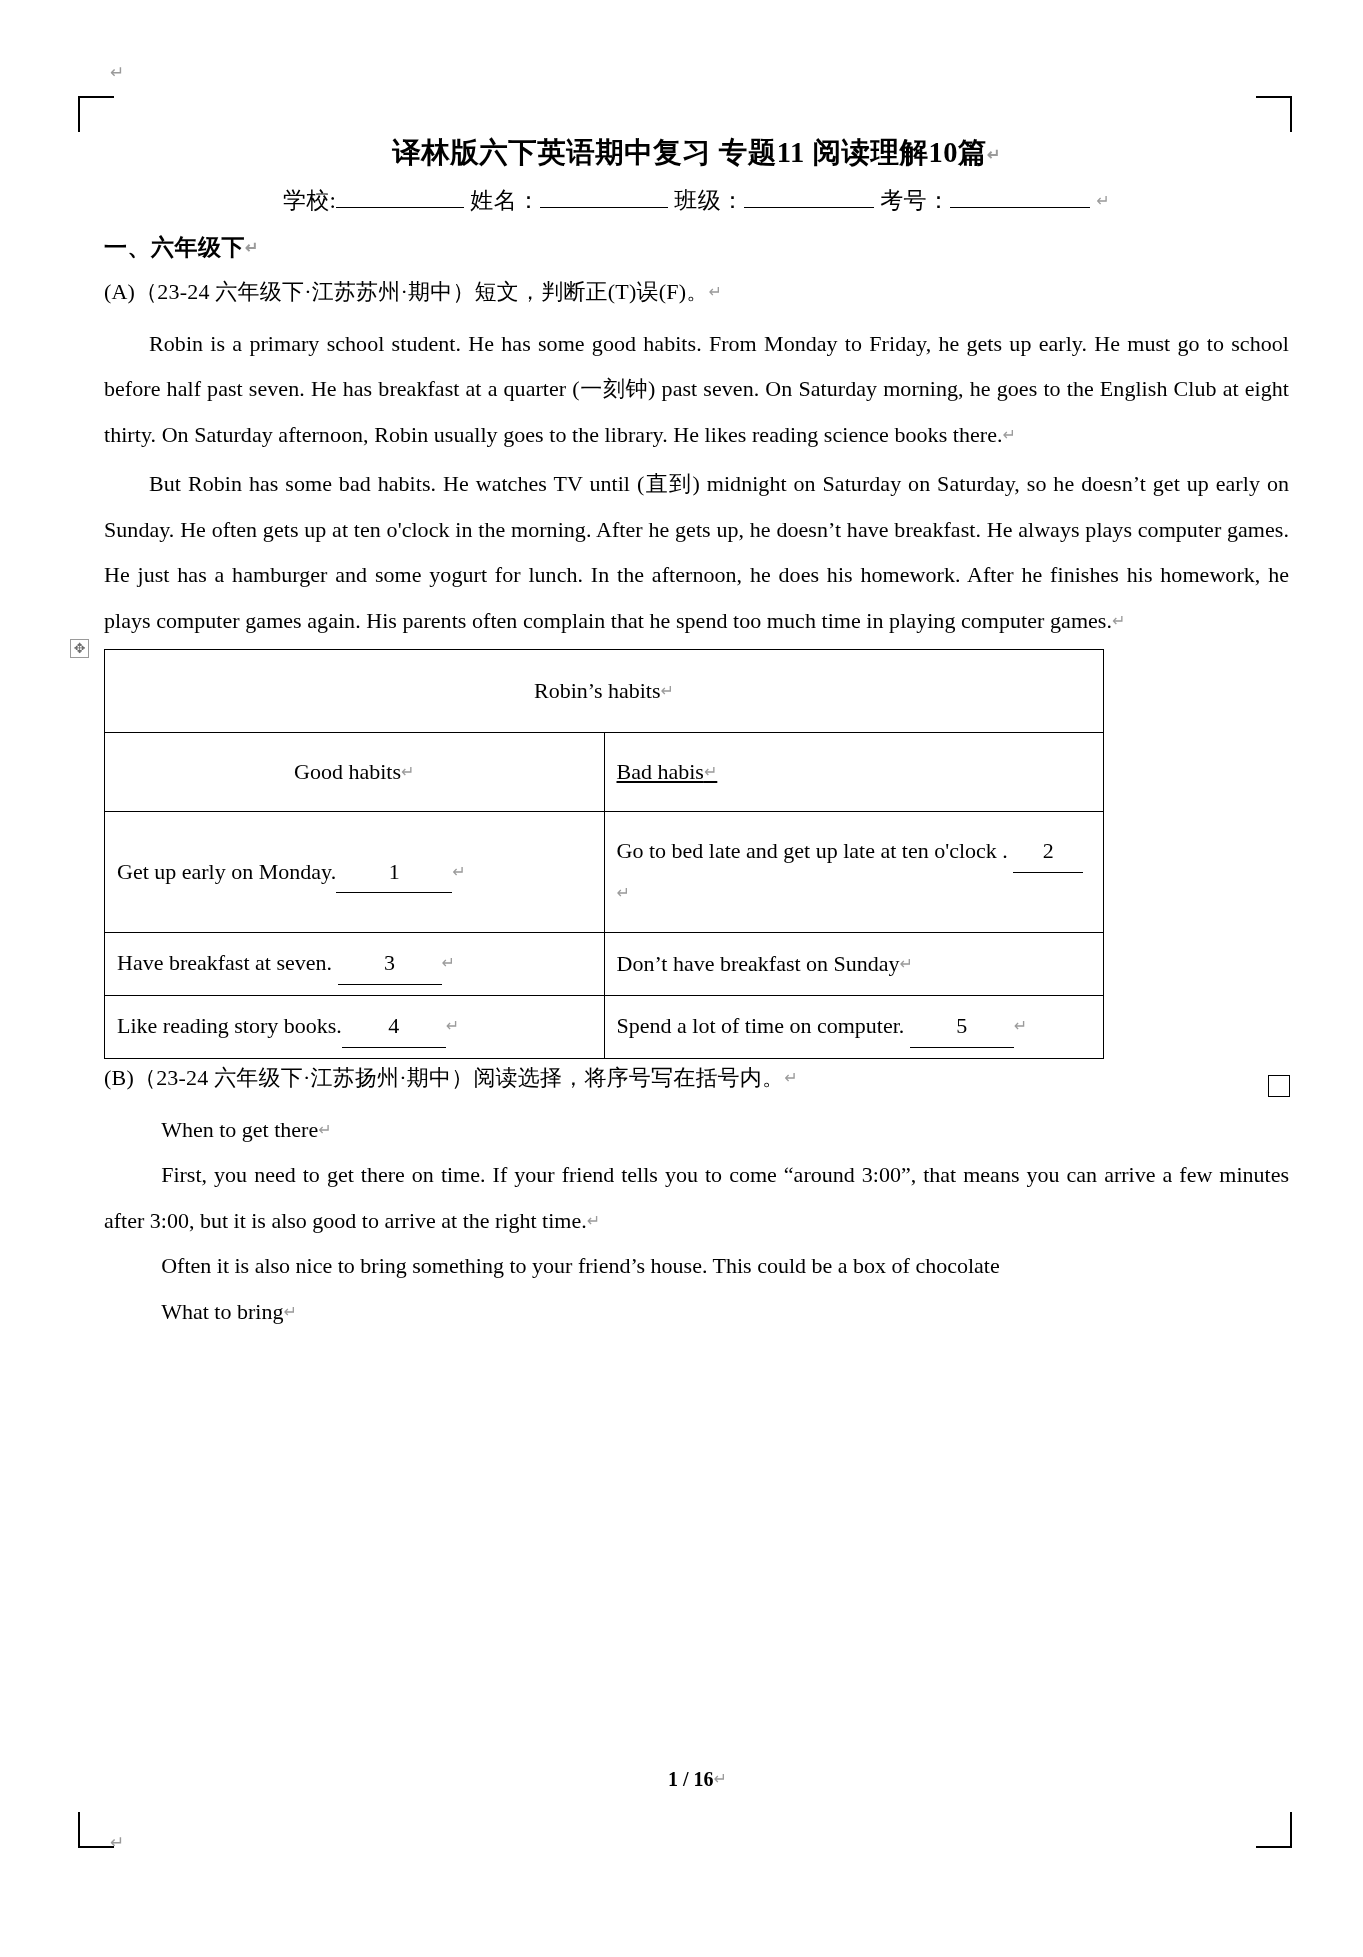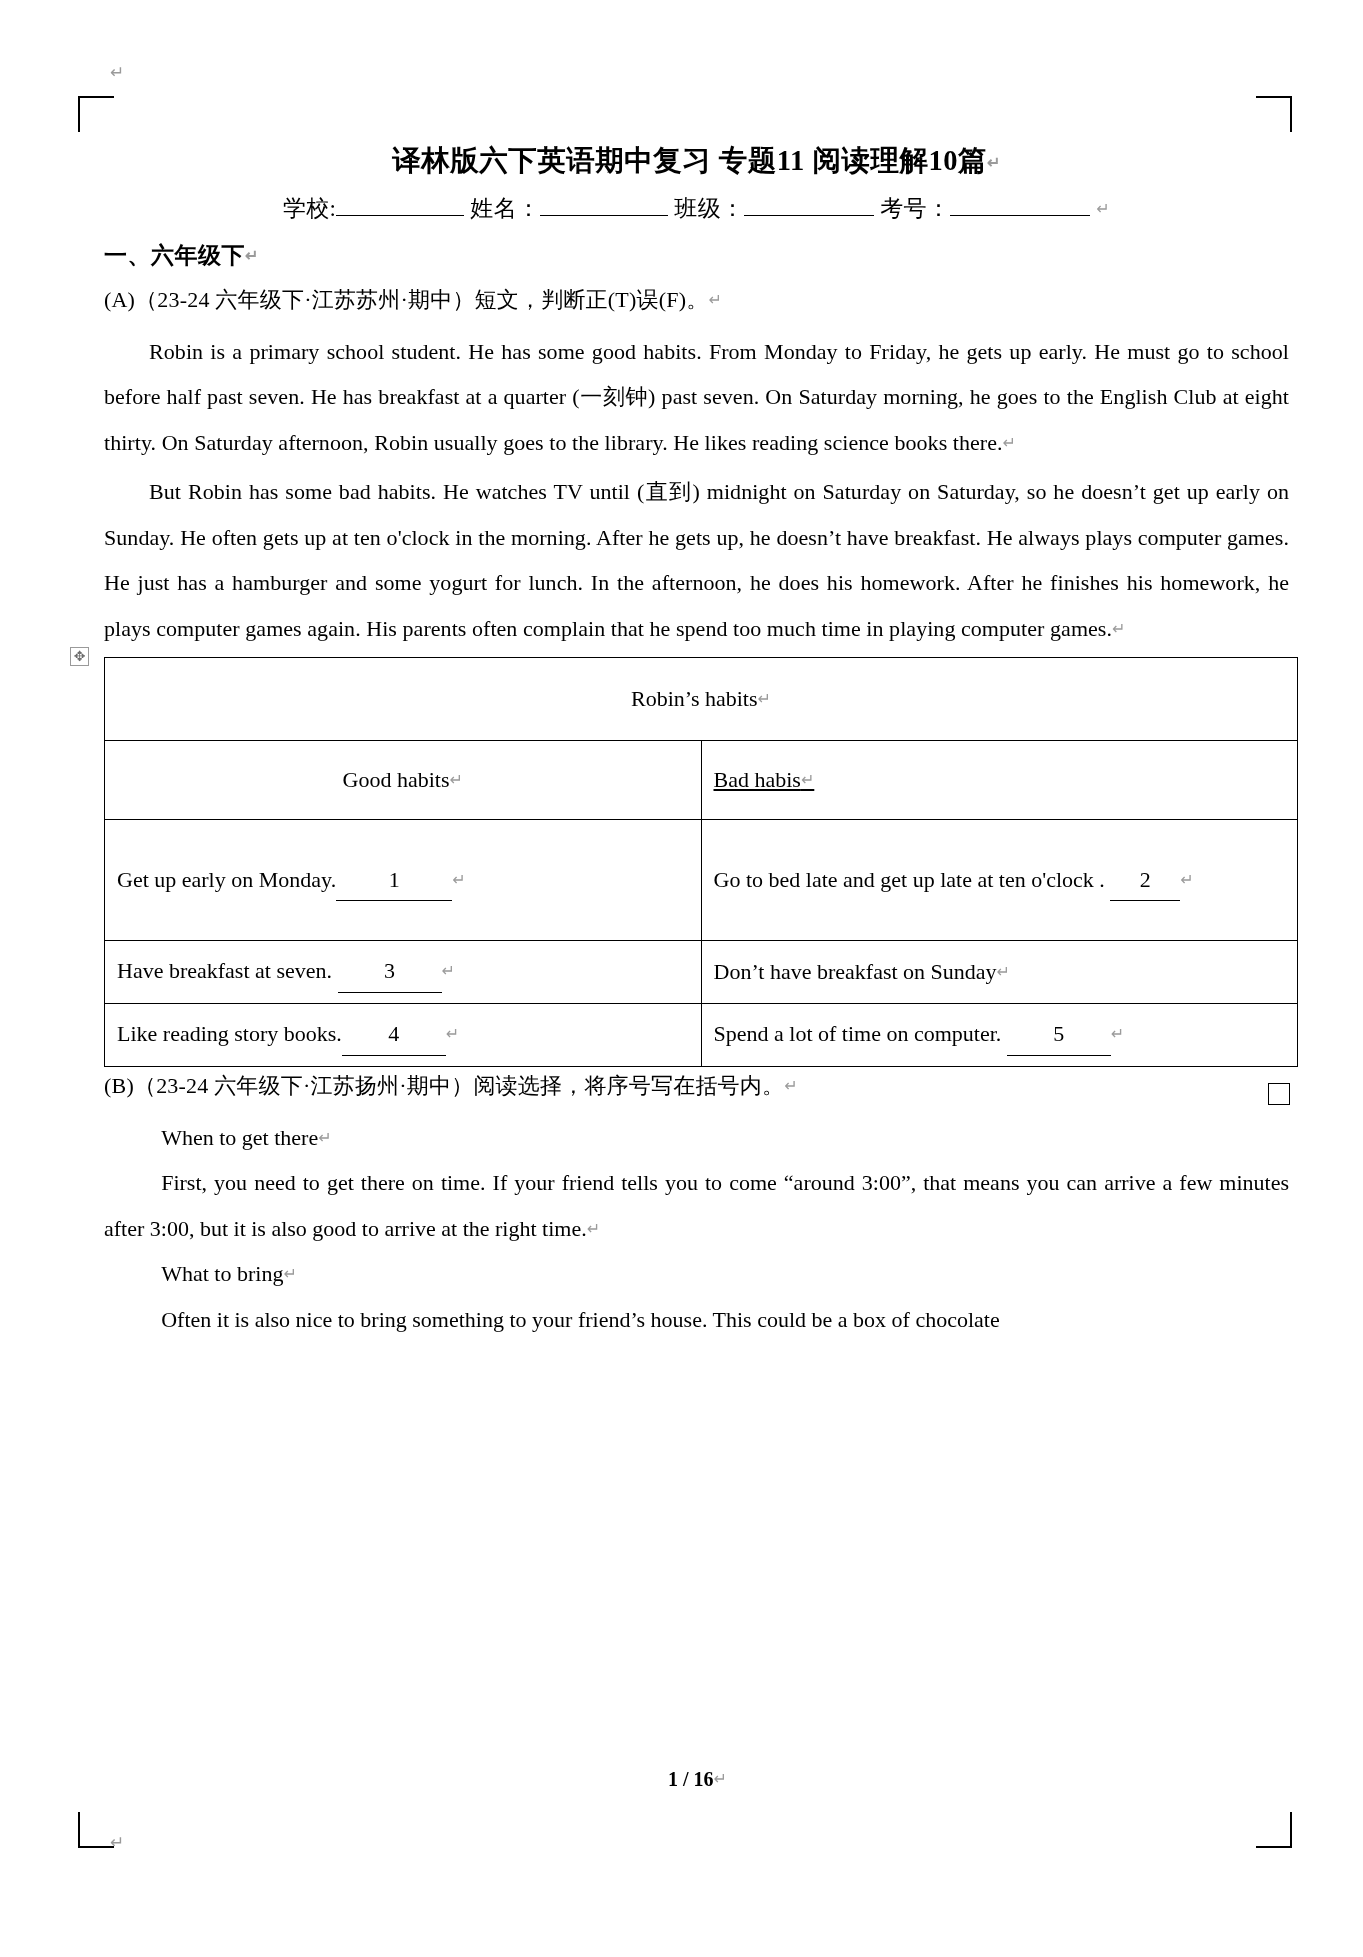--- a/index.html
+++ b/index.html
@@ -34,21 +34,21 @@
     font-size: 17px;
     font-family: "Liberation Sans", sans-serif;
   }
   .pilcrow-mark.m1 { left: 110px; top: 62px; }
   .pilcrow-mark.m2 { left: 110px; top: 1832px; }
 
   
   .page {
     position: absolute;
     left: 104px;
-    top: 140px;
+    top: 132px;
     width: 1185px;
   }
 
   .doc-title {
     text-align: center;
     font-weight: bold;
     font-size: 28.5px;
     letter-spacing: 0.5px;
     margin: 0 0 6px 0;
     line-height: 1.5;
@@ -124,21 +124,21 @@
     background: #fff;
     box-sizing: border-box;
     color: #6d6d6d;
     font-size: 14px;
     line-height: 17px;
     text-align: center;
     font-family: "Liberation Sans", sans-serif;
   }
   table.habits {
     border-collapse: collapse;
-    width: 1194px;
+    width: 1000px;
     margin-left: 0;
     table-layout: fixed;
   }
   table.habits td {
     border: 1.3px solid #000;
     font-size: 22px;
     padding: 10px 12px;
     vertical-align: middle;
     line-height: 1.85;
   }
@@ -237,19 +237,19 @@
     <div class="endmark"></div>
   </div>
 
   <div class="prompt-line"><span>(B)（23-24 六年级下·江苏扬州·期中）阅读选择，将序号写在括号内。</span><span class="pc">↵</span></div>
 
 
   <p class="sub"><span>When to get there</span><span class="pc">↵</span></p>
 
   <p class="sub"><span>First, you need to get there on time. If your friend tells you to come “around 3:00”, that means you can arrive a few minutes after 3:00, but it is also good to arrive at the right time.</span><span class="pc">↵</span></p>
 
+  <p class="sub"><span>Often it is also nice to bring something to your friend’s house. This could be a box of chocolate</span></p>
+
   <p class="sub"><span>What to bring</span><span class="pc">↵</span></p>
 
-  <p class="sub"><span>Often it is also nice to bring something to your friend’s house. This could be a box of chocolate</span></p>
-
 </div>
 
 <div class="footer"><span>1 / 16</span><span class="pc">↵</span></div>
 
 </body></html>

